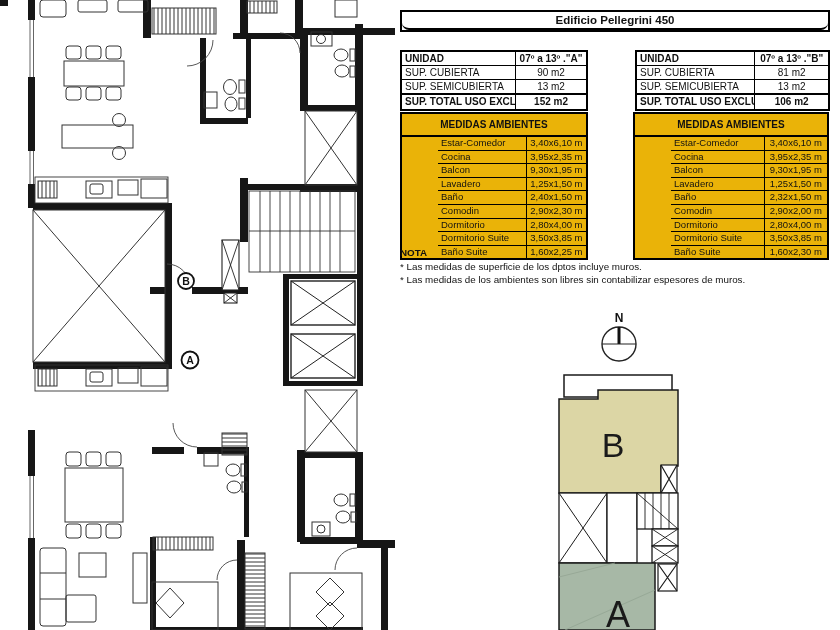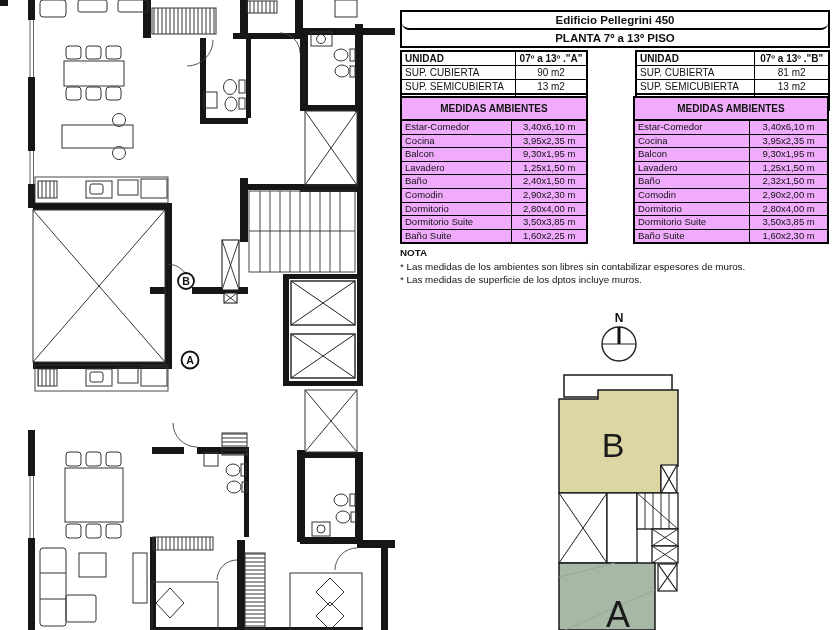--- a/index.html
+++ b/index.html
@@ -11,26 +11,26 @@
   .title-row{height:16px;line-height:16px;text-align:center;font-weight:bold;font-size:11.5px;border-radius:7px;}
   .title-row.first{border-bottom:2px solid #000;}
   .unit-table{position:absolute;top:50px;border:2px solid #000;font-size:10px;background:#fff;}
   .unit-table.a{left:400px;width:184px;}
   .unit-table.b{left:635px;width:191px;}
   .u-row{display:flex;height:13px;line-height:13px;border-top:1px solid #000;}
   .u-row.hd{border-top:none;font-weight:bold;}
   .u-row.total{border-top:2px solid #000;font-weight:bold;height:14px;line-height:14px;}
   .u-label{flex:1;padding-left:3px;white-space:nowrap;overflow:hidden;}
   .u-value{width:38%;border-left:1.5px solid #000;text-align:center;}
-  .med-table{position:absolute;top:96px;border:2px solid #000;font-size:9.5px;background:#f0abfc;}
+  .med-table{position:absolute;top:112px;border:2px solid #000;font-size:9.5px;background:#eab308;}
   .med-table.a{left:400px;width:184px;}
   .med-table.b{left:633px;width:192px;}
   .med-title{height:21px;line-height:21px;text-align:center;font-weight:bold;font-size:10px;
              border-bottom:2px solid #000;}
-  .m-row{display:flex;height:12.6px;line-height:12.6px;border-top:1px solid #000;}
+  .m-row{display:flex;height:12.6px;line-height:12.6px;border-top:1px solid #000;margin-left:36px;}
   .m-row.first{border-top:none;}
   .m-label{flex:1;padding-left:3px;white-space:nowrap;overflow:hidden;}
   .m-value{width:40%;border-left:1px solid #000;text-align:center;}
   .nota{position:absolute;left:400px;top:246px;width:436px;font-size:9.8px;line-height:13.5px;}
   .nota .hd{font-weight:bold;}
   .nota b{font-weight:bold;}
   .compass{position:absolute;left:598px;top:311px;}
   .keyplan{position:absolute;left:555px;top:372px;}
 </style>
 </head>
@@ -227,21 +227,20 @@
       <text x="186" y="285" text-anchor="middle" font-size="10.5" font-weight="bold" font-family="Liberation Sans, sans-serif" fill="#111">B</text>
     </g>
     <g>
       <circle cx="190" cy="360" r="8.5" fill="#fff" stroke="#111" stroke-width="1.8"></circle>
       <text x="190" y="364" text-anchor="middle" font-size="10.5" font-weight="bold" font-family="Liberation Sans, sans-serif" fill="#111">A</text>
     </g>
   </svg>
 
   <div class="title-table">
     <div class="title-row first">Edificio Pellegrini 450</div>
-    <div class="title-row">PLANTA 7º a 13º PISO</div>
   </div>
 
   <div class="unit-table a">
     <div class="u-row hd">
       <div class="u-label">UNIDAD</div>
       <div class="u-value">07º a 13º ."A"</div>
     </div>
     <div class="u-row">
       <div class="u-label">SUP. CUBIERTA</div>
       <div class="u-value">90 m2</div>
@@ -350,22 +349,22 @@
         <div class="m-value">3,50x3,85 m</div>
       </div>
     <div class="m-row">
         <div class="m-label">Baño Suite</div>
         <div class="m-value">1,60x2,30 m</div>
       </div>
   </div>
 
   <div class="nota">
     <div class="hd">NOTA</div>
+    <div>* Las medidas de superficie de los dptos incluye muros.</div>
     <div>* Las medidas de los ambientes son libres sin contabilizar espesores de muros.</div>
-    <div>* Las medidas de superficie de los dptos incluye muros.</div>
   </div>
 
   <svg class="compass" width="44" height="54" viewBox="0 0 44 54">
     <text x="21" y="11" text-anchor="middle" font-size="12" font-weight="bold" font-family="Liberation Sans, sans-serif" fill="#111">N</text>
     <circle cx="21" cy="33" r="17" fill="none" stroke="#222" stroke-width="1.4"></circle>
     <path d="M21,16 V33" stroke="#111" stroke-width="3"></path>
     <path d="M4,33 H38" stroke="#222" stroke-width="1.2"></path>
   </svg>
 
   <svg class="keyplan" width="130" height="258" viewBox="0 0 130 258">

